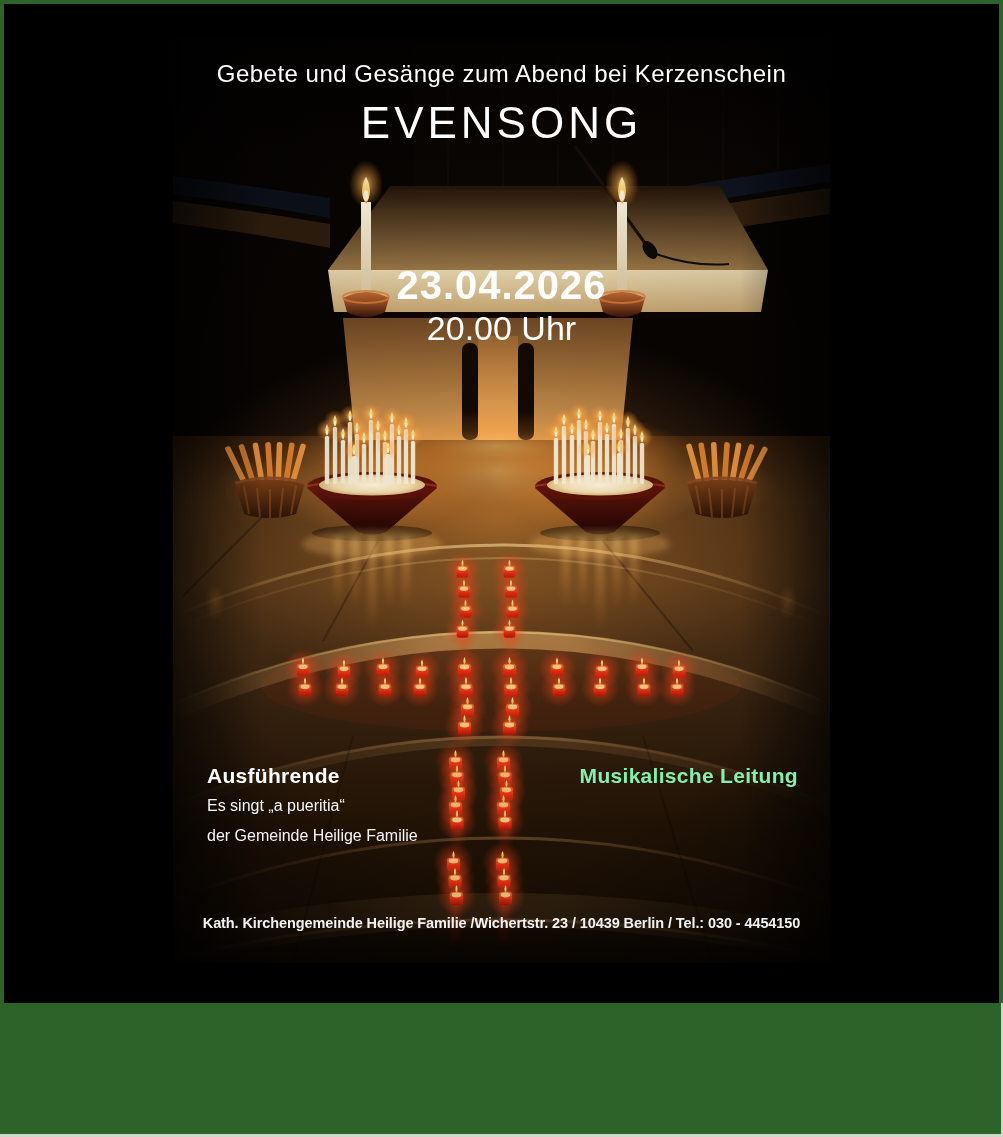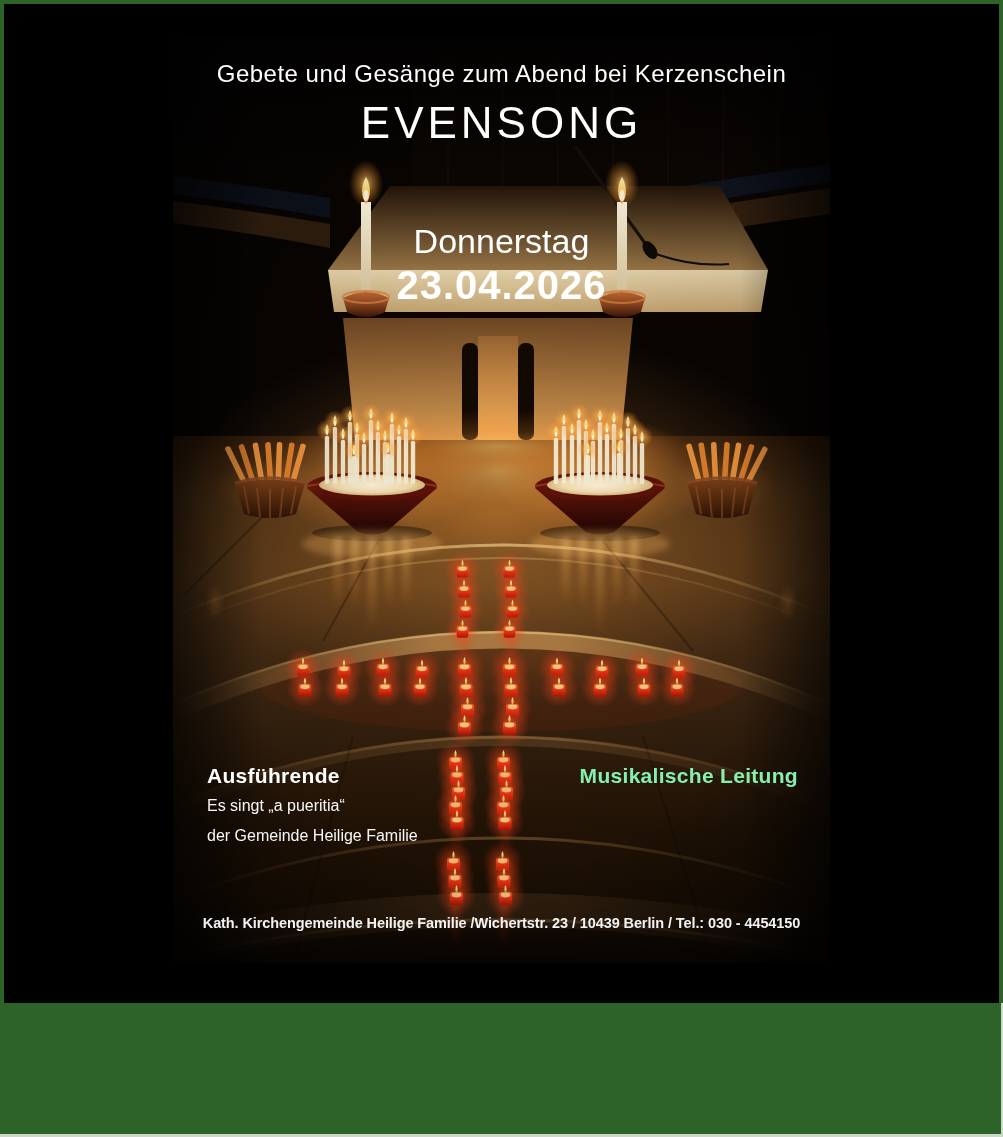--- a/index.html
+++ b/index.html
@@ -636,22 +636,22 @@
 
       <rect x="0" y="0" width="657" height="927" fill="url(#gVig)"></rect>
       <rect x="0" y="0" width="657" height="140" fill="url(#gTop)"></rect>
       <rect x="0" y="880" width="657" height="47" fill="url(#gBot)"></rect>
       <rect x="0" y="0" width="90" height="927" fill="url(#gLeft)"></rect>
       <rect x="567" y="0" width="90" height="927" fill="url(#gRight)"></rect>
     </svg>
 
     <div class="txt subtitle">Gebete und Gesänge zum Abend bei Kerzenschein</div>
     <div class="txt title">EVENSONG</div>
-    <div class="txt day">Donnerstag</div>
     <div class="txt date">23.04.2026</div>
+    <div class="txt time">20.00 Uhr</div>
 
     <div class="credits-left">
       <div class="cr-head">Ausführende</div>
       <div class="cr-line">Es singt „a pueritia“</div>
       <div class="cr-line">der Gemeinde Heilige Familie</div>
     </div>
     <div class="credits-right">
       <div class="cr-head">Musikalische Leitung</div>
     </div>
     <div class="txt footer">Kath. Kirchengemeinde Heilige Familie /Wichertstr. 23 / 10439 Berlin / Tel.: 030 - 4454150</div>

